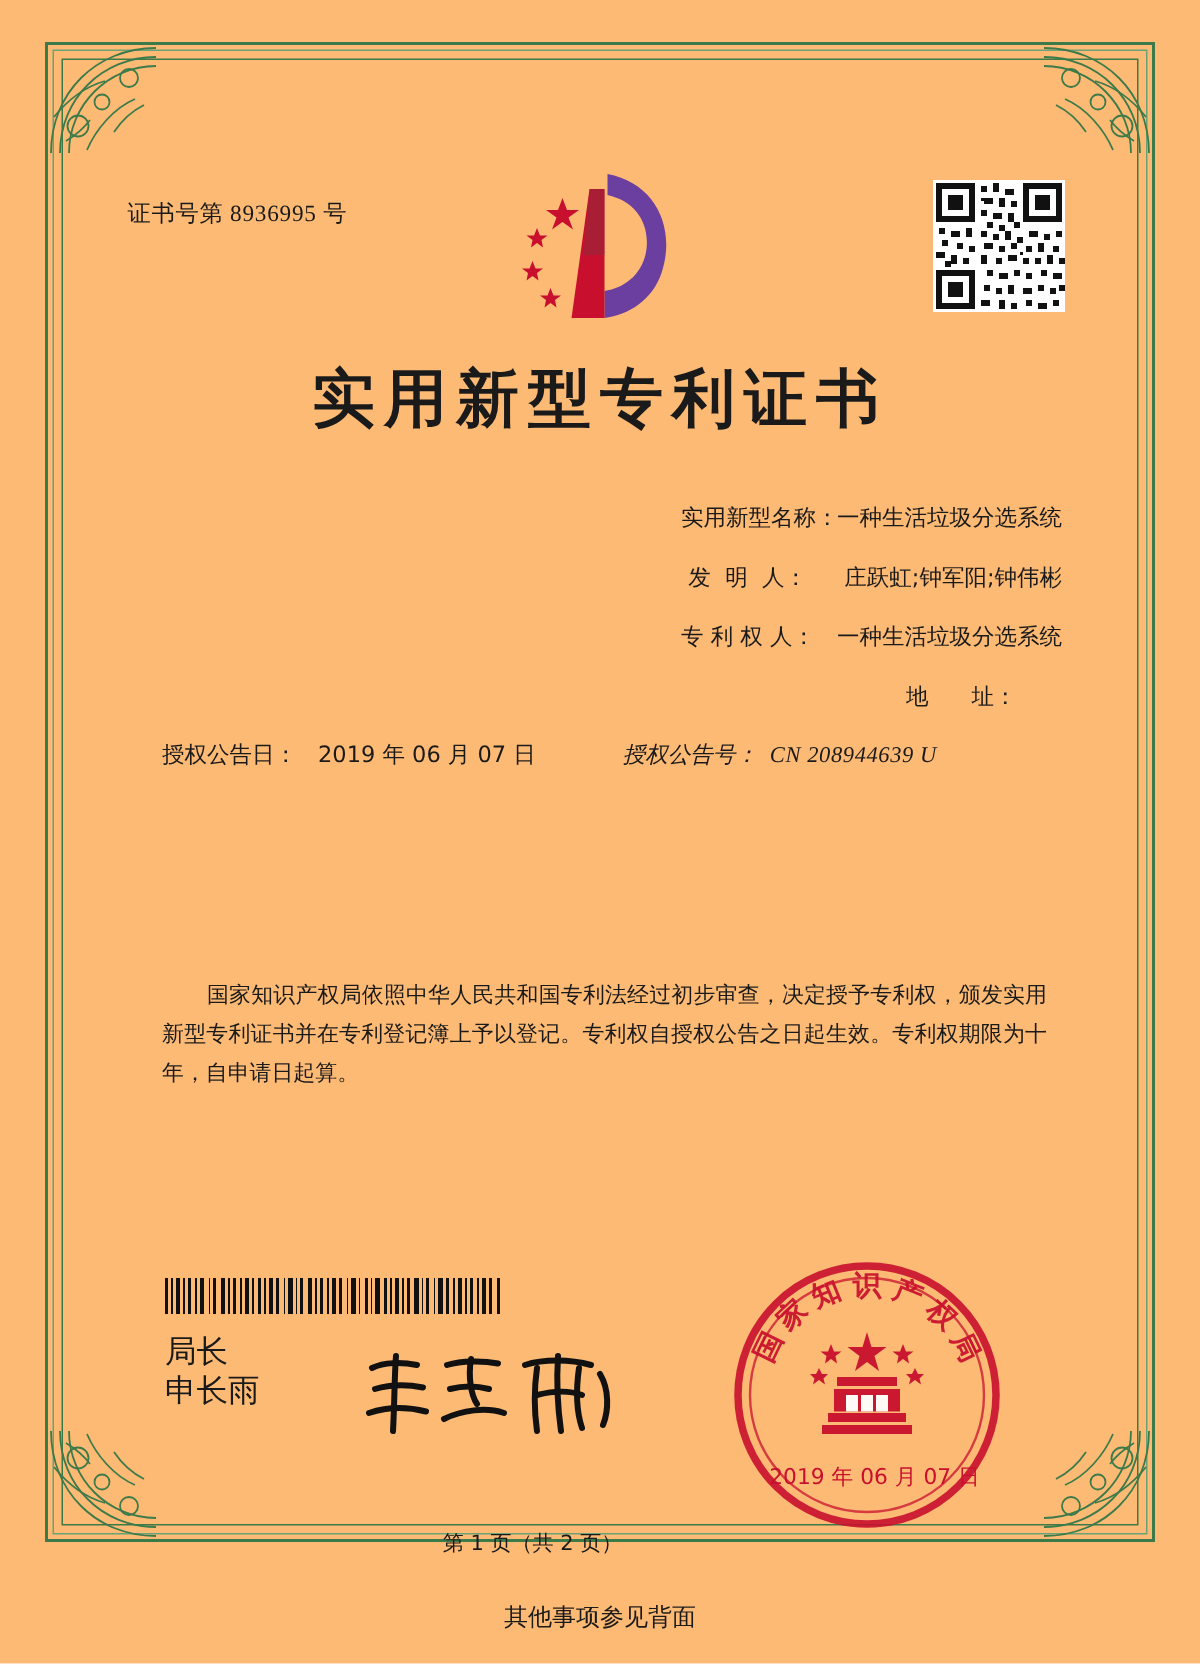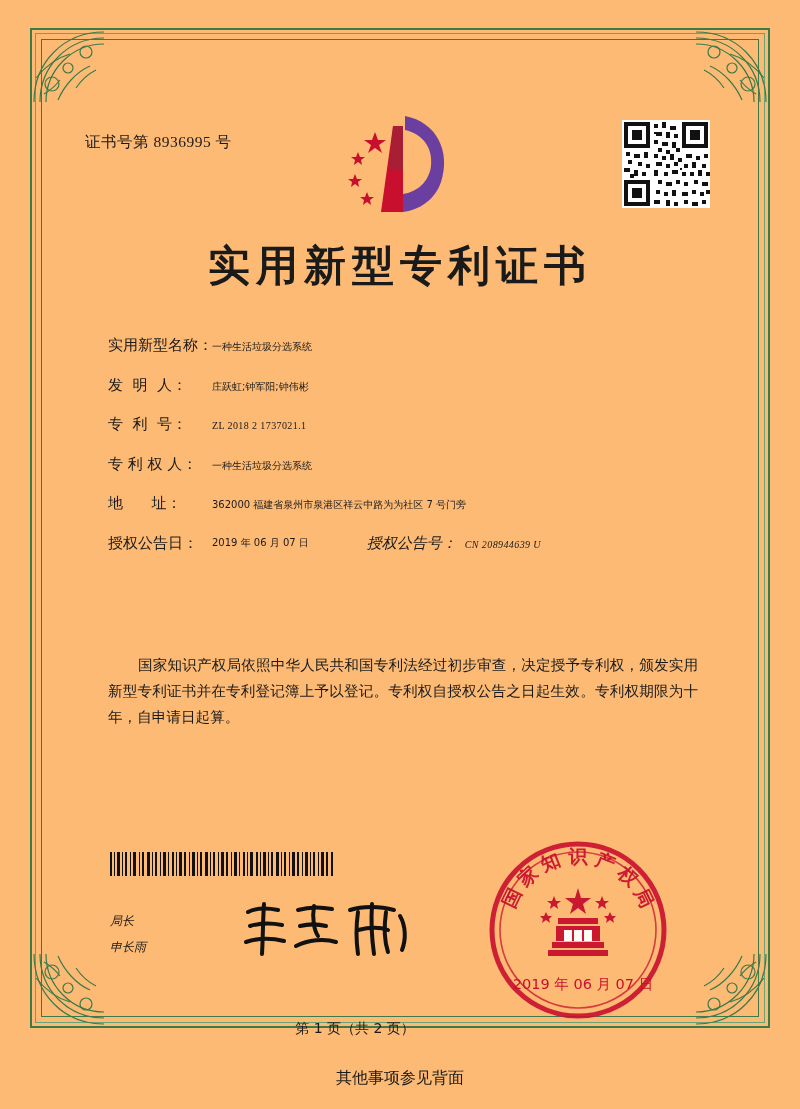--- a/index.html
+++ b/index.html
@@ -95,31 +95,32 @@
   .fields {
     position: absolute;
     left: 108px; top: 336px;
     width: 600px;
   }
   .field-row {
     display: flex;
     align-items: baseline;
     margin-bottom: 20.5px;
     font-size: 15px;
+    justify-content: flex-end;
   }
   .fld-label {
     width: 104px;
     flex: 0 0 104px;
     font-size: 15px;
     letter-spacing: 0px;
     white-space: pre;
     font-family: "DejaVu Sans", sans-serif;
   }
   .fld-value {
-    font-size: 10px;
+    font-size: 15px;
     font-family: "DejaVu Sans", sans-serif;
   }
   .fld-value.mono {
     font-family: "Liberation Serif", serif;
     letter-spacing: 0.4px;
   }
 
   .row-inline {
     display: flex;
     align-items: center;
@@ -138,44 +139,43 @@
     margin-right: 8px;
   }
 
   
   .paras {
     position: absolute;
     left: 108px; top: 652px;
     width: 590px;
     font-size: 14.6px;
     line-height: 26px;
-    font-family: Liberation Sans, sans-serif;
+    font-family: Liberation Mono, monospace;
     text-align: justify;
   }
   .paras p {
     margin: 0 0 2px 0;
     text-indent: 30px;
   }
 
   
   .barcode {
     position: absolute;
     left: 110px; top: 852px;
     width: 225px; height: 24px;
   }
   .barcode svg { display: block; }
 
   
   .sig-labels {
     position: absolute;
-    left: 110px; top: 908px;
-    font-size: 12px;
+    left: 110px; top: 888px;
+    font-size: 21px;
     line-height: 26px;
     font-family: "DejaVu Sans", sans-serif;
-    font-style: italic;
   }
   .signature {
     position: absolute;
     left: 238px; top: 896px;
     width: 180px; height: 70px;
   }
 
   
   .seal {
     position: absolute;
@@ -391,30 +391,25 @@
   <div class="fields">
     <div class="field-row">
       <span class="fld-label">实用新型名称：</span>
       <span class="fld-value">一种生活垃圾分选系统</span>
     </div>
     <div class="field-row">
       <span class="fld-label">发  明  人：</span>
       <span class="fld-value">庄跃虹;钟军阳;钟伟彬</span>
     </div>
     <div class="field-row">
-      <span class="fld-label">专  利  号：</span>
-      <span class="fld-value mono">ZL 2018 2 1737021.1</span>
-    </div>
-    <div class="field-row">
       <span class="fld-label">专 利 权 人：</span>
       <span class="fld-value">一种生活垃圾分选系统</span>
     </div>
     <div class="field-row">
       <span class="fld-label">地      址：</span>
-      <span class="fld-value">362000 福建省泉州市泉港区祥云中路为为社区 7 号门旁</span>
     </div>
     <div class="row-inline">
       <span class="fld-label">授权公告日：</span>
       <span class="fld-value">2019 年 06 月 07 日</span>
       <span class="inline-second">
         <span class="fld-label2">授权公告号：</span>
         <span class="fld-value mono">CN 208944639 U</span>
       </span>
     </div>
   </div>

